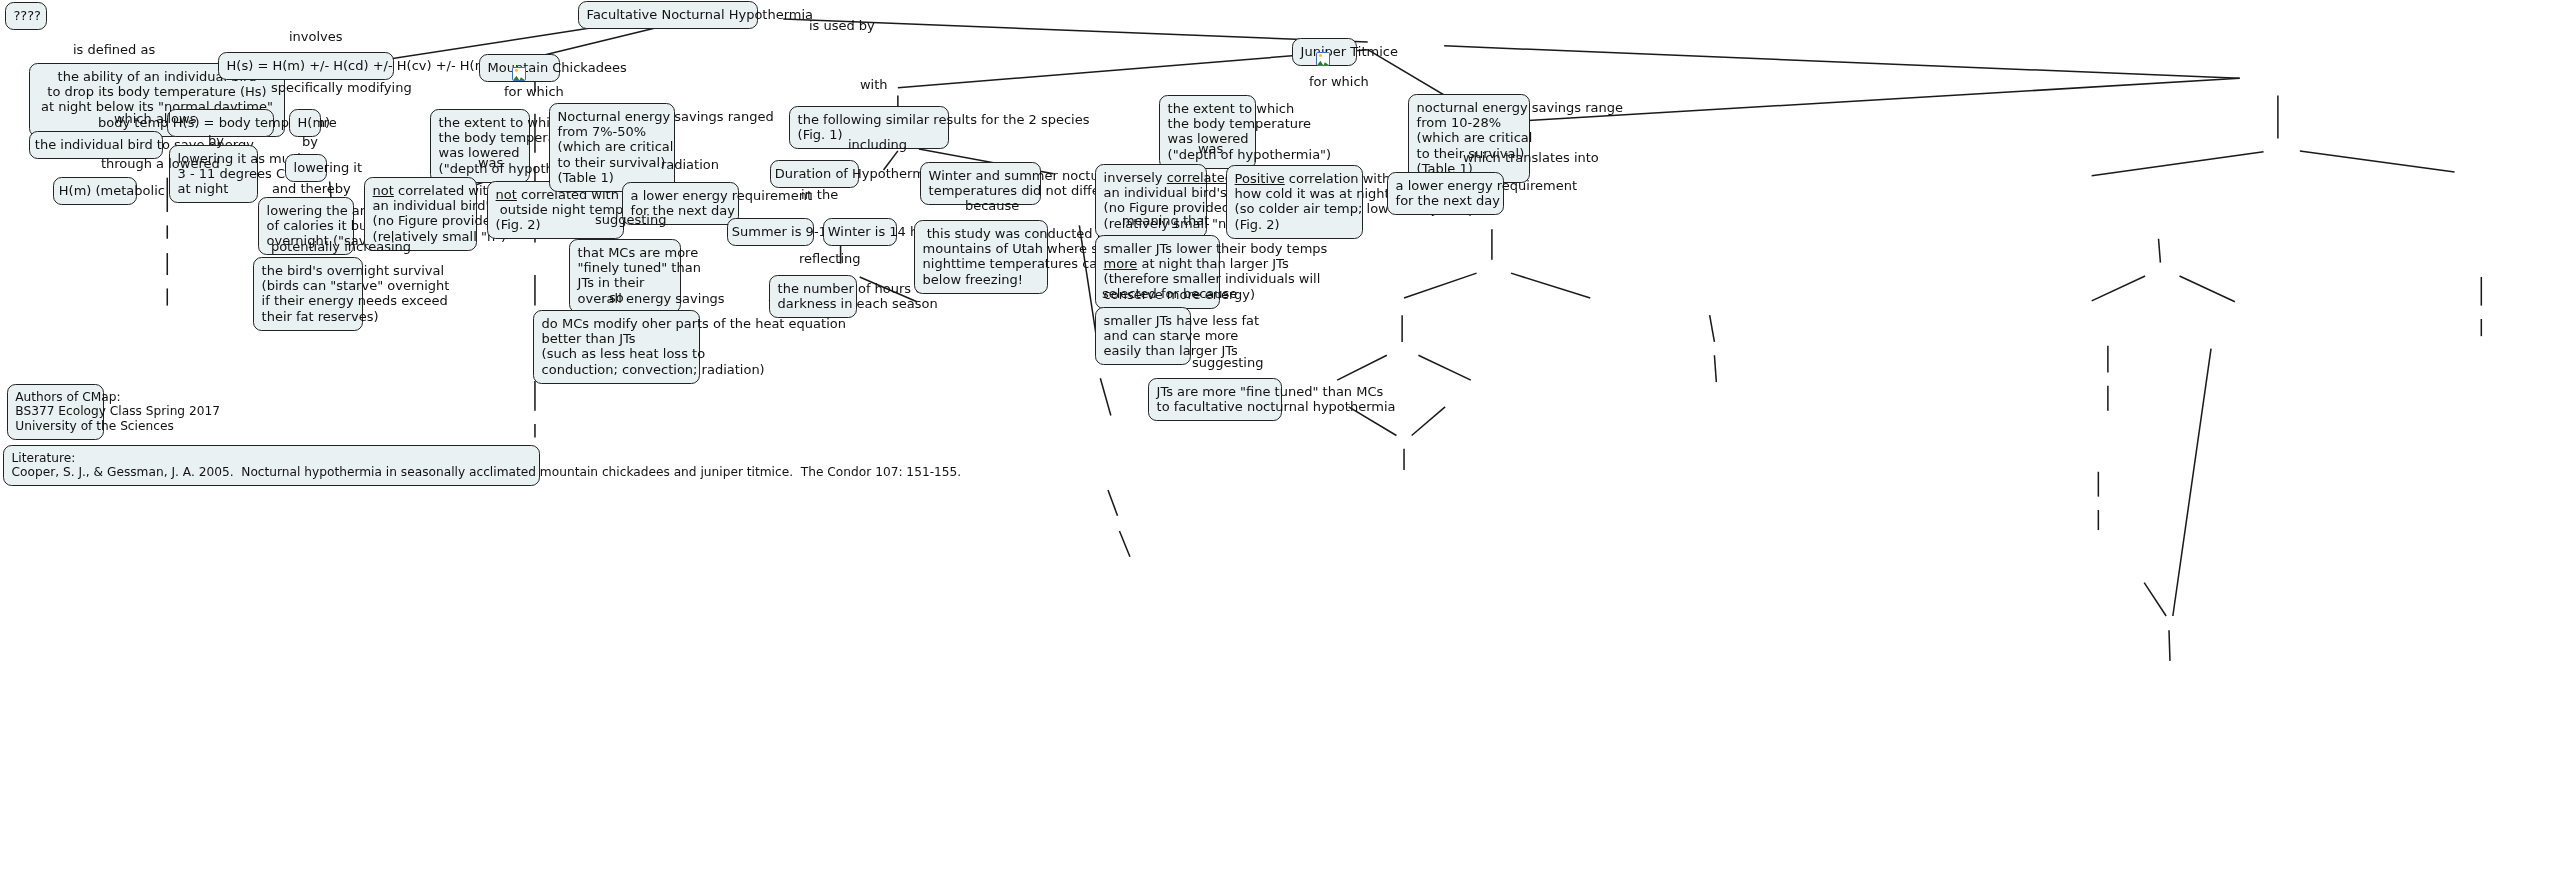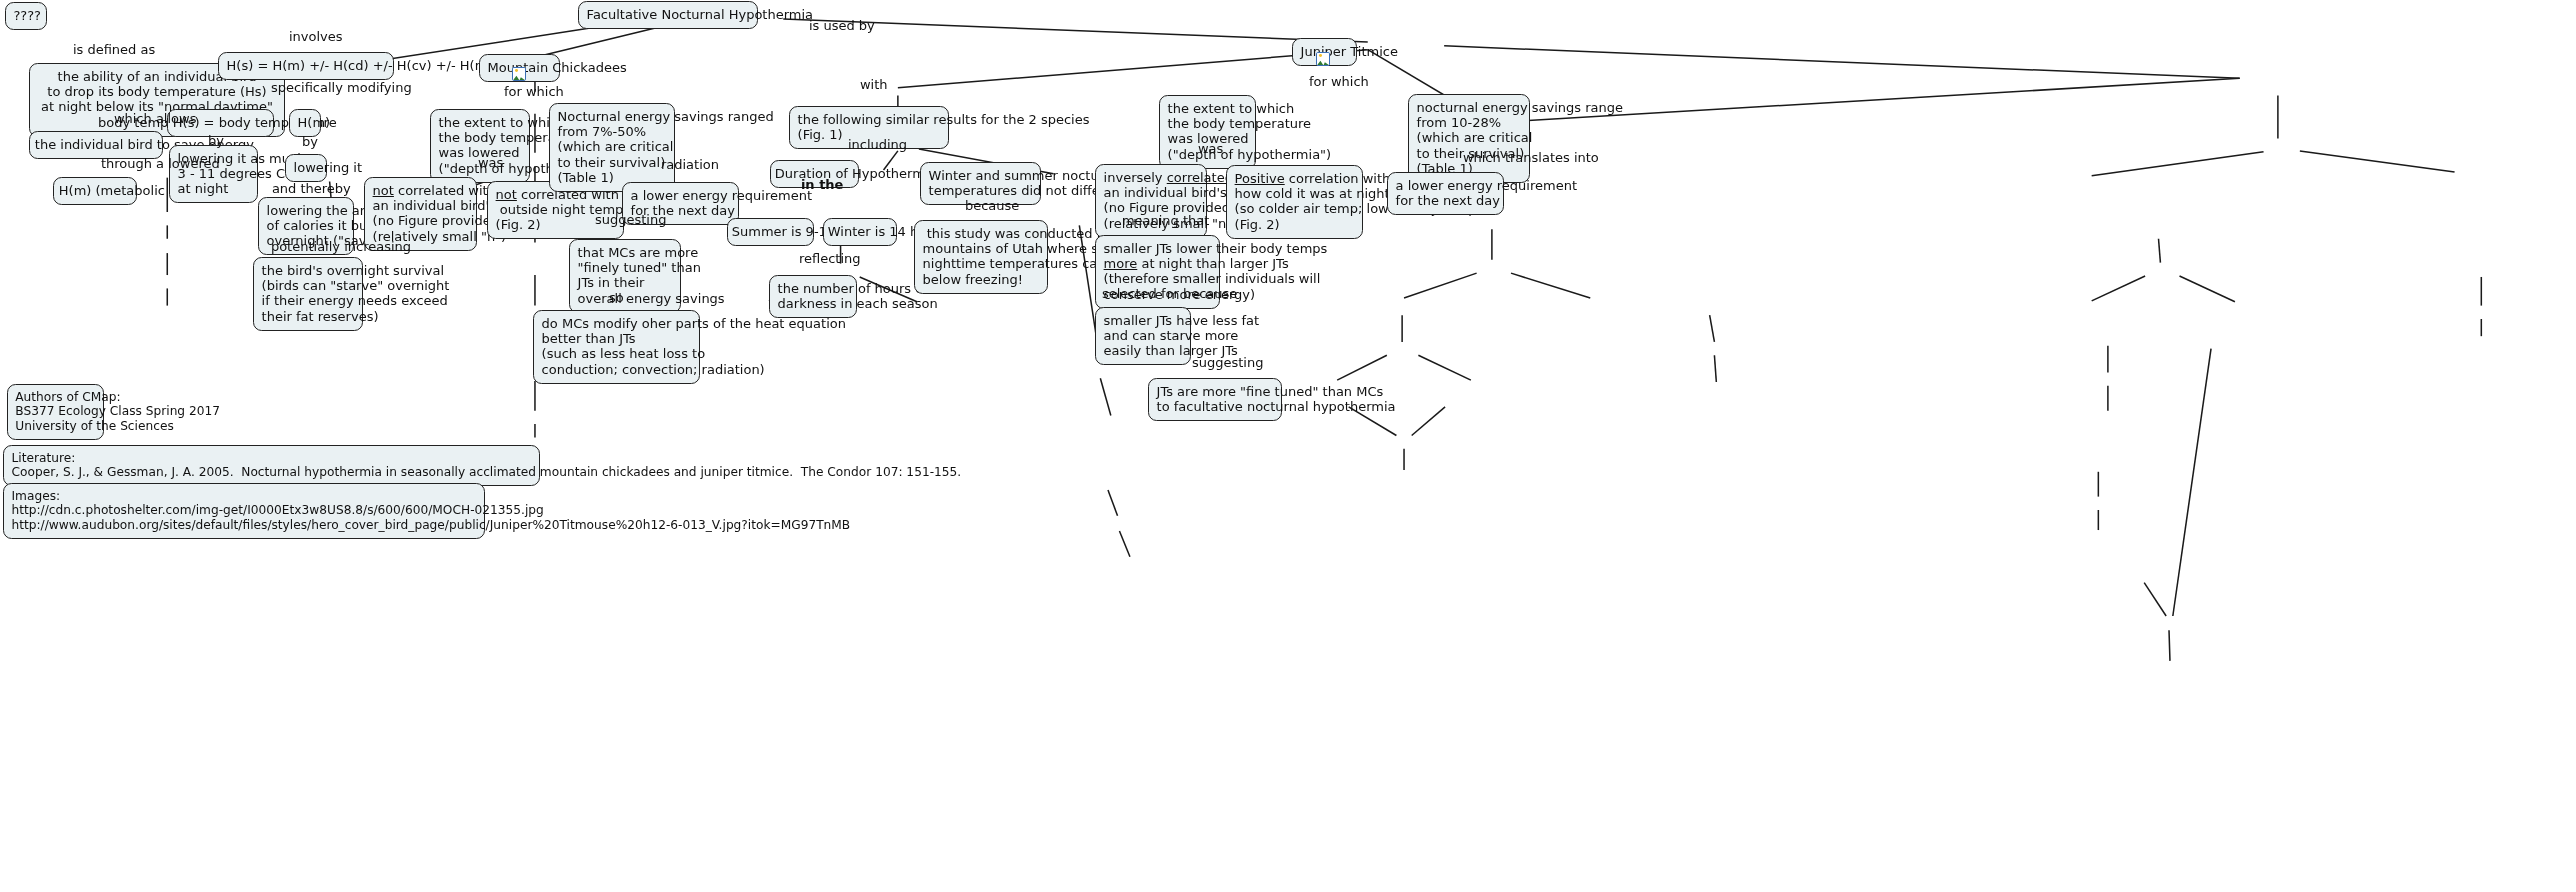--- a/index.html
+++ b/index.html
@@ -306,42 +306,39 @@
   <div class="node left" style="left:1387px; top:172px; width:117px;">a lower energy requirement
 for the next day</div>
 
   <div class="node left footer-note" style="left:6.7px; top:384px; width:97px;">Authors of CMap:
 BS377 Ecology Class Spring 2017
 University of the Sciences</div>
 
   <div class="node left footer-note" style="left:2.9px; top:445px; width:537px;">Literature:
 Cooper, S. J., &amp; Gessman, J. A. 2005.  Nocturnal hypothermia in seasonally acclimated mountain chickadees and juniper titmice.  The Condor 107: 151-155.</div>
 
-  <div class="node left footer-note" style="left:2.9px; top:483px; width:482px;">Images:
-http://cdn.c.photoshelter.com/img-get/I0000Etx3w8US8.8/s/600/600/MOCH-021355.jpg
-http://www.audubon.org/sites/default/files/styles/hero_cover_bird_page/public/Juniper%20Titmouse%20h12-6-013_V.jpg?itok=MG97TnMB</div>
 
   <div class="label" style="left:71px; top:43px;">is defined as</div>
   <div class="label" style="left:287px; top:30px;">involves</div>
   <div class="label" style="left:807px; top:19px;">is used by</div>
   <div class="label" style="left:112px; top:112px;">which allows</div>
   <div class="label" style="left:99px; top:157px;">through a lowered</div>
   <div class="label" style="left:269px; top:81px;">specifically modifying</div>
   <div class="label" style="left:206px; top:134px;">by</div>
   <div class="label" style="left:300px; top:135px;">by</div>
   <div class="label" style="left:270px; top:182px;">and thereby</div>
   <div class="label" style="left:269px; top:240px;">potentially increasing</div>
   <div class="label" style="left:502px; top:85px;">for which</div>
   <div class="label" style="left:476px; top:156px;">was</div>
   <div class="label" style="left:659px; top:158px;">radiation</div>
   <div class="label" style="left:593px; top:213px;">suggesting</div>
   <div class="label" style="left:607px; top:291px;">so</div>
   <div class="label" style="left:858px; top:78px;">with</div>
   <div class="label" style="left:846px; top:138px;">including</div>
-  <div class="label" style="left:799px; top:178px;font-weight:bold;">in the</div>
+  <div class="label" style="left:799px; top:188px;">in the</div>
   <div class="label" style="left:797px; top:252px;text-align:center;">reflecting</div>
   <div class="label" style="left:963px; top:199px;">because</div>
   <div class="label" style="left:1307px; top:75px;">for which</div>
   <div class="label" style="left:1196px; top:142px;">was</div>
   <div class="label" style="left:1120px; top:214px;">meaning that</div>
   <div class="label" style="left:1100px; top:287px;">selected for because</div>
   <div class="label" style="left:1190px; top:356px;">suggesting</div>
   <div class="label" style="left:1461px; top:151px;">which translates into</div>
 
 </div>

